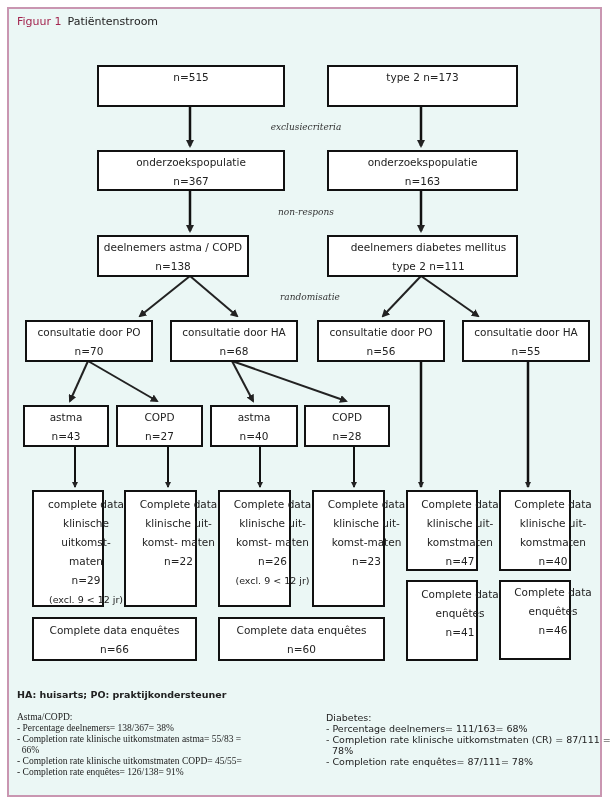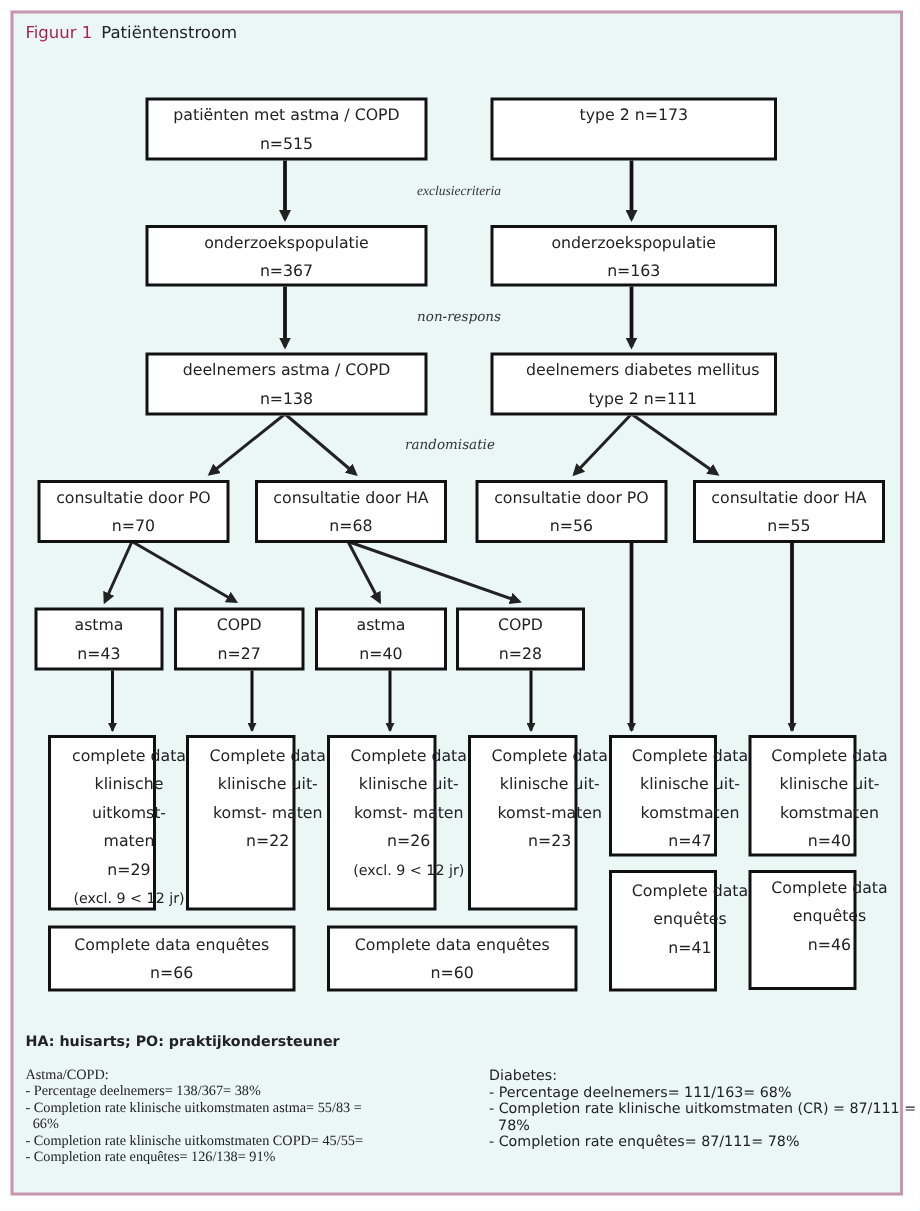--- a/index.html
+++ b/index.html
@@ -60,42 +60,41 @@
     <line x1="168" y1="446" x2="168" y2="487" marker-end="url(#ahs)"></line>
     <line x1="260" y1="446" x2="260" y2="487" marker-end="url(#ahs)"></line>
     <line x1="354" y1="446" x2="354" y2="487" marker-end="url(#ahs)"></line>
   </g>
   <g stroke="#111" stroke-width="2.5" fill="none">
     <line x1="421" y1="361" x2="421" y2="487" marker-end="url(#ahs)"></line>
     <line x1="528" y1="361" x2="528" y2="487" marker-end="url(#ahs)"></line>
   </g>
 </svg>
 
-<div class="lbl" style="left:246px; top:122px;font-family:Liberation Serif, serif;">exclusiecriteria</div>
+<div class="lbl" style="left:246px; top:122px;">exclusiecriteria</div>
 <div class="lbl" style="left:246px; top:207px;">non-respons</div>
-<div class="lbl" style="left:240px; top:292px;text-align:center;">randomisatie</div>
+<div class="lbl" style="left:250px; top:292px;text-align:center;">randomisatie</div>
 
 <div class="box" style="left:97px; top:65px; width:188px; height:42px;">
-  <span>patiënten met astma / COPD</span>
   <span>n=515</span>
 </div>
 <div class="box" style="left:327px; top:65px; width:191px; height:42px;">
   <span>type 2 n=173</span>
 </div>
 
 <div class="box" style="left:97px; top:150px; width:188px; height:41px;">
   <span>onderzoekspopulatie</span>
   <span>n=367</span>
 </div>
 <div class="box" style="left:327px; top:150px; width:191px; height:41px;">
   <span>onderzoekspopulatie</span>
   <span>n=163</span>
 </div>
 
-<div class="box" style="left:97px; top:235px; width:188px; height:42px;">
+<div class="box" style="left:97px; top:235px; width:152px; height:42px;">
   <span>deelnemers astma / COPD</span>
   <span>n=138</span>
 </div>
 <div class="box" style="left:327px; top:235px; width:191px; height:42px;padding-left:12px;">
   <span>deelnemers diabetes mellitus</span>
   <span>type 2 n=111</span>
 </div>
 
 <div class="box" style="left:25px; top:320px; width:128px; height:42px;">
   <span>consultatie door PO</span>

